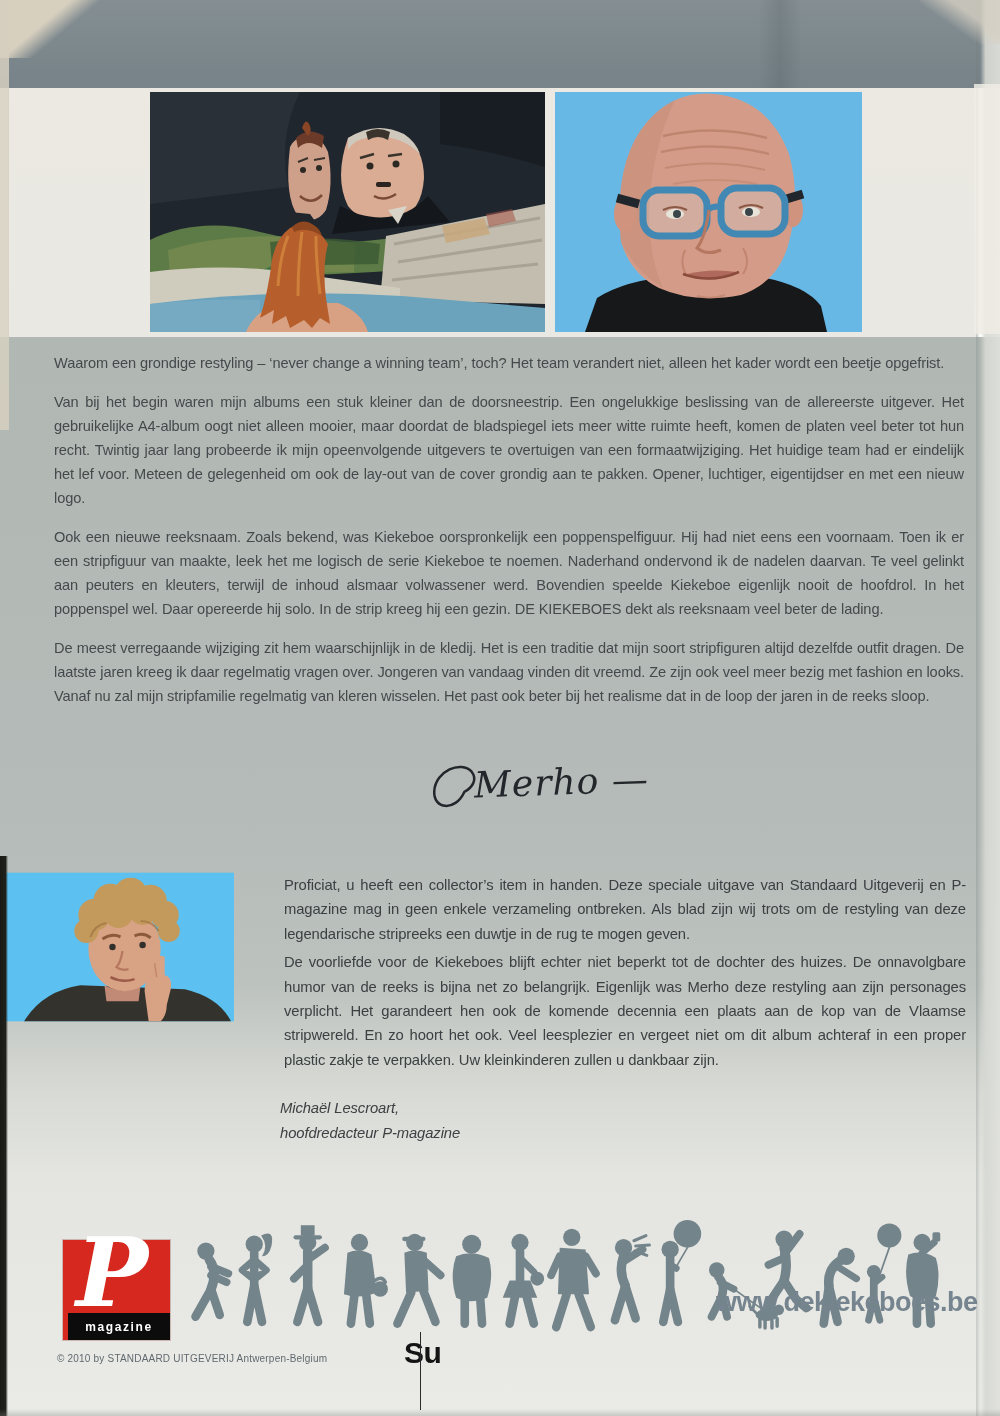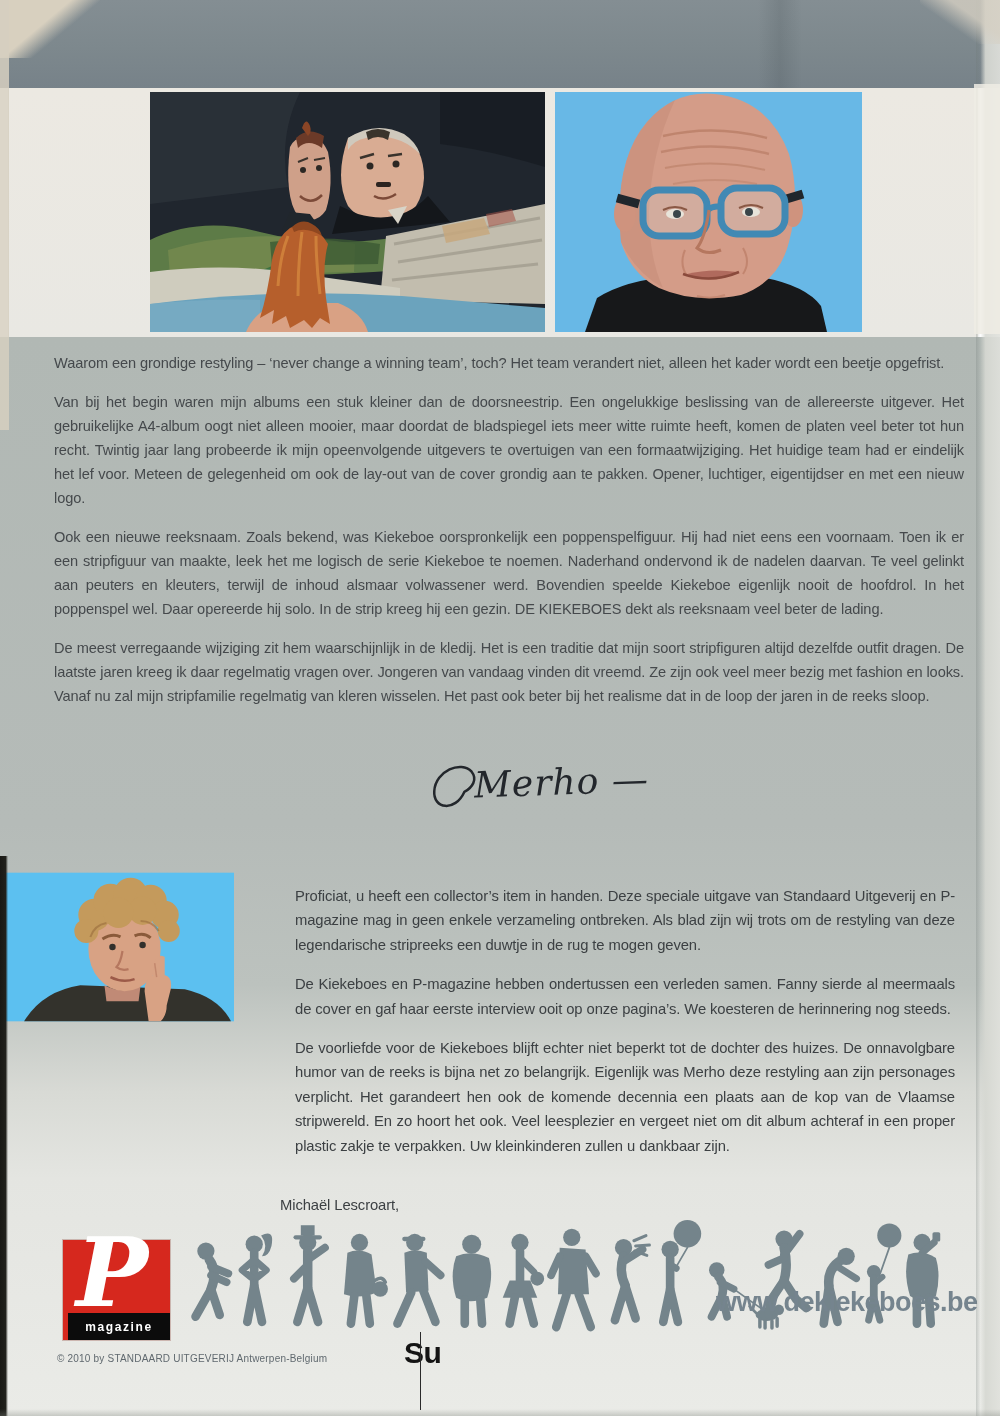--- a/index.html
+++ b/index.html
@@ -27,22 +27,22 @@
 
   .signature-svg{position:absolute;left:418px;top:745px;width:260px;height:72px;
                  z-index:3;transform:rotate(-2deg);}
   .signature-svg text{font-family:"DejaVu Serif",serif;font-style:italic;
                       font-size:36px;fill:#23272c;letter-spacing:1px;}
 
   
   .pmag-photo{position:absolute;left:6px;top:872px;width:228px;height:150px;z-index:3;}
   .pmag-text{position:absolute;left:280px;top:869px;width:690px;z-index:3;
              color:#3c4043;font-size:14.8px;line-height:24.4px;letter-spacing:-0.1px;}
-  .pmag-text p{margin:15px;text-align:justify;}
-  .author{margin-top:35px;line-height:25px;}
+  .pmag-text p{margin:4px;text-align:justify;}
+  .author{margin-top:24px;line-height:25px;font-style:italic;}
 
   
   .p-logo{position:absolute;left:63px;top:1240px;width:107px;height:100px;
           background:#d6281e;z-index:3;box-shadow:0 0 0 1px rgba(120,30,20,.25);}
   .p-letter{position:absolute;left:13px;top:-15px;color:#fff;
             font-family:"DejaVu Serif",serif;font-style:italic;font-weight:700;
             font-size:96px;line-height:1;}
   .p-word-bar{position:absolute;left:5px;right:0;bottom:0;height:27px;background:#0c0c0c;
               display:flex;align-items:center;justify-content:center;}
   .p-word{color:#fff;font-weight:700;font-size:12px;letter-spacing:1.6px;}
@@ -211,24 +211,24 @@
     <circle cx="106" cy="74" r="3.2" fill="#32302c"></circle>
     <circle cx="136" cy="72" r="3.2" fill="#32302c"></circle>
     <path d="M116,78 q-2,12 -6,16 q5,4 12,2" stroke="#b5775f" stroke-width="2.2" fill="none"></path>
     <path d="M104,104 q12,6 24,2" stroke="#9c5a48" stroke-width="2.5" fill="none"></path>
     <path d="M142,148 L138,118 Q138,106 146,102 L148,88 Q152,80 158,84 L158,102 Q166,104 164,116 L160,132 Q160,142 154,148 Z" fill="#d8a284"></path>
     <path d="M148,90 L150,104" stroke="#b5775f" stroke-width="1.5" opacity="0.6"></path>
   </svg>
 
   <div class="pmag-text">
     <p>Proficiat, u heeft een collector’s item in handen. Deze speciale uitgave van Standaard Uitgeverij en P-magazine mag in geen enkele verzameling ontbreken. Als blad zijn wij trots om de restyling van deze legendarische stripreeks een duwtje in de rug te mogen geven.</p>
-    <p>De Kiekeboes en P-magazine hebben ondertussen een verleden samen. Fanny sierde al meermaals de cover en gaf haar eerste interview ooit op onze pagina’s. We koesteren de herinnering nog steeds.</p>
     <p>De voorliefde voor de Kiekeboes blijft echter niet beperkt tot de dochter des huizes. De onnavolgbare humor van de reeks is bijna net zo belangrijk. Eigenlijk was Merho deze restyling aan zijn personages verplicht. Het garandeert hen ook de komende decennia een plaats aan de kop van de Vlaamse stripwereld. En zo hoort het ook. Veel leesplezier en vergeet niet om dit album achteraf in een proper plastic zakje te verpakken. Uw kleinkinderen zullen u dankbaar zijn.</p>
     <div class="author">
       <div>Michaël Lescroart,</div>
+      <div>hoofdredacteur P-magazine</div>
     </div>
   </div>
 
   <div class="p-logo">
     <span class="p-letter">P</span>
     <div class="p-word-bar">
       <span class="p-word">magazine</span>
     </div>
   </div>
 

